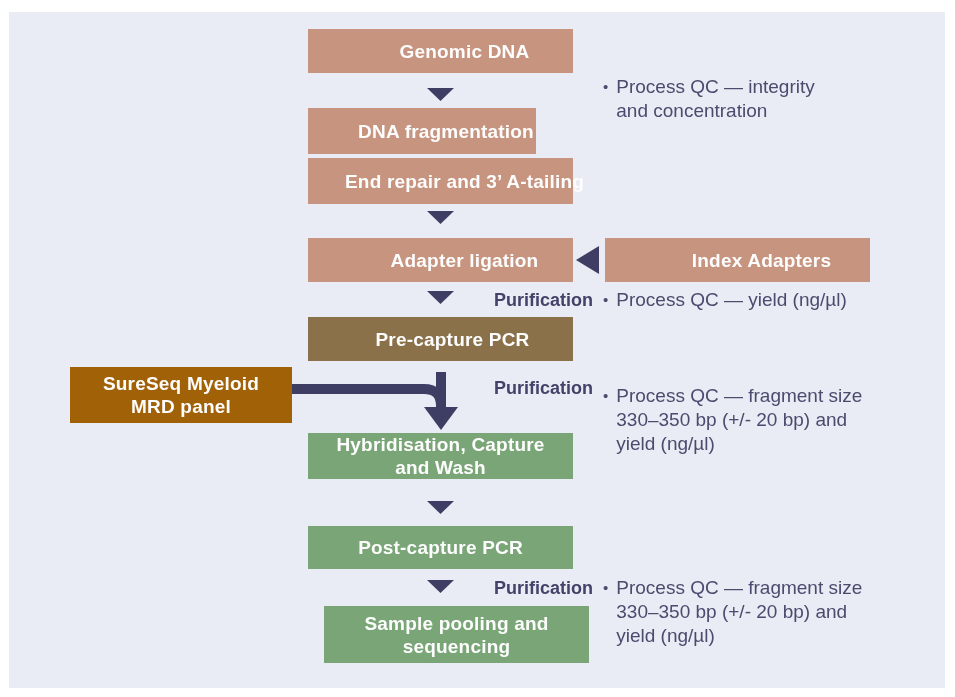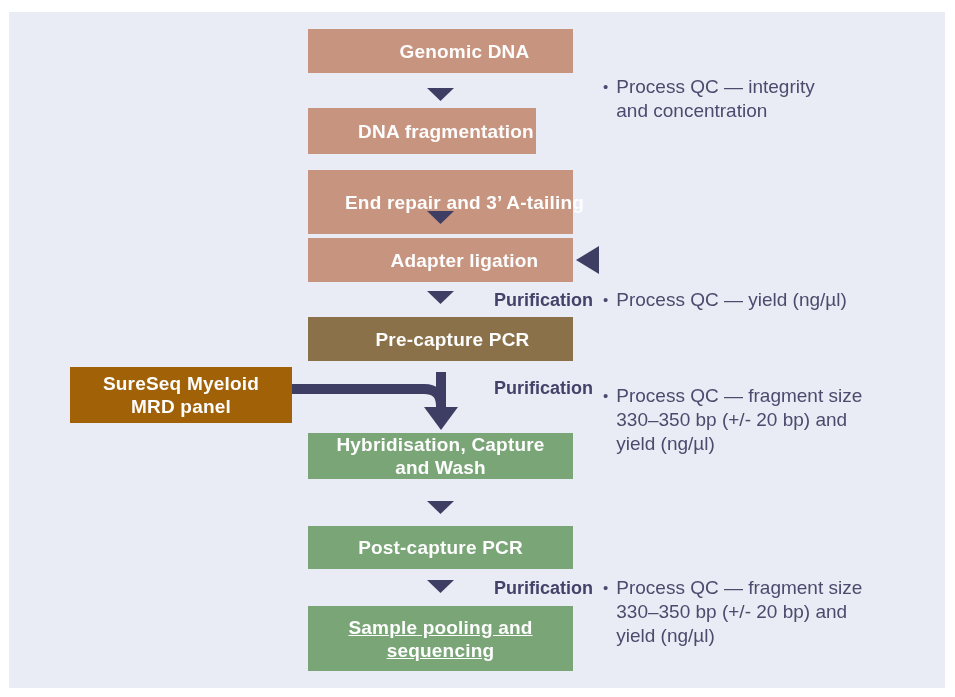--- a/index.html
+++ b/index.html
@@ -51,28 +51,29 @@
 
 <div class="stage">
   <div class="panel"></div>
 
   <div class="box salmon nowrap" style="left:308px;top:29px;width:265px;height:44px;">Genomic DNA</div>
 
   <div class="tri-down" style="left:427px;top:88px;"></div>
 
   <div class="box salmon nowrap" style="left:308px;top:108px;width:228px;height:46px;">DNA fragmentation</div>
 
-  <div class="box salmon nowrap" style="left:308px;top:170px;width:265px;height:64px;">End repair and 3’ A-tailing</div>
+  <div class="box salmon nowrap" style="left:308px;top:158px;width:265px;height:46px;">End repair and 3’ A-tailing</div>
 
   <div class="tri-down" style="left:427px;top:211px;"></div>
 
   <div class="box salmon nowrap" style="left:308px;top:238px;width:265px;height:44px;">Adapter ligation</div>
 
   <div class="tri-left" style="left:576px;top:246px;"></div>
 
+  <div class="box salmon nowrap" style="left:605px;top:238px;width:265px;height:44px;">Index Adapters</div>
 
   <div class="tri-down" style="left:427px;top:291px;"></div>
   <div class="purification" style="left:448px;top:289px;">Purification</div>
   <div class="qc" style="left:603px;top:288px;">
     <span class="bullet">•</span>
     <span class="qc-text nowrap">Process QC — yield (ng/µl)</span>
   </div>
 
   <div class="box brown nowrap" style="left:308px;top:317px;width:265px;height:44px;padding-left:24px;">Pre-capture PCR</div>
 
@@ -96,19 +97,19 @@
 
   <div class="box green nowrap" style="left:308px;top:526px;width:265px;height:43px;">Post-capture PCR</div>
 
   <div class="tri-down" style="left:427px;top:580px;"></div>
   <div class="purification" style="left:448px;top:577px;">Purification</div>
   <div class="qc qc3" style="left:603px;top:576px;">
     <span class="bullet">•</span>
     <span class="qc-text">Process QC — fragment size 330–350 bp (+/- 20 bp) and yield (ng/µl)</span>
   </div>
 
-  <div class="box green wrap" style="left:308px;top:606px;width:265px;height:65px;text-decoration:underline;">Sample pooling and sequencing</div>
+  <div class="box green wrap" style="left:324px;top:606px;width:265px;height:57px;">Sample pooling and sequencing</div>
 
   <div class="qc qc1" style="left:603px;top:75px;">
     <span class="bullet">•</span>
     <span class="qc-text">Process QC — integrity and concentration</span>
   </div>
 </div>
 
 </body></html>

